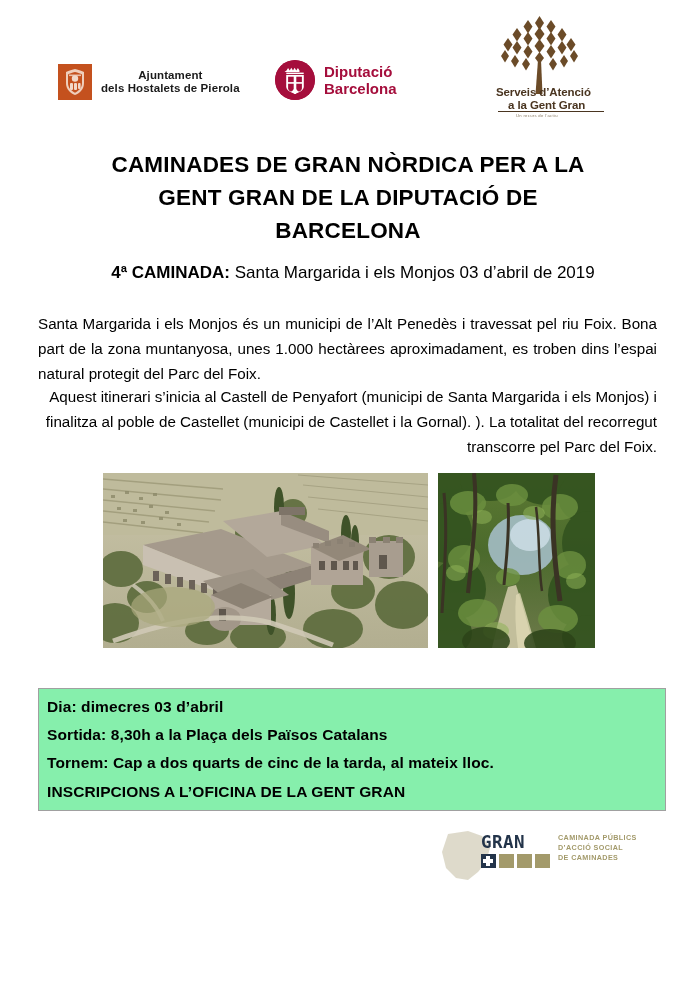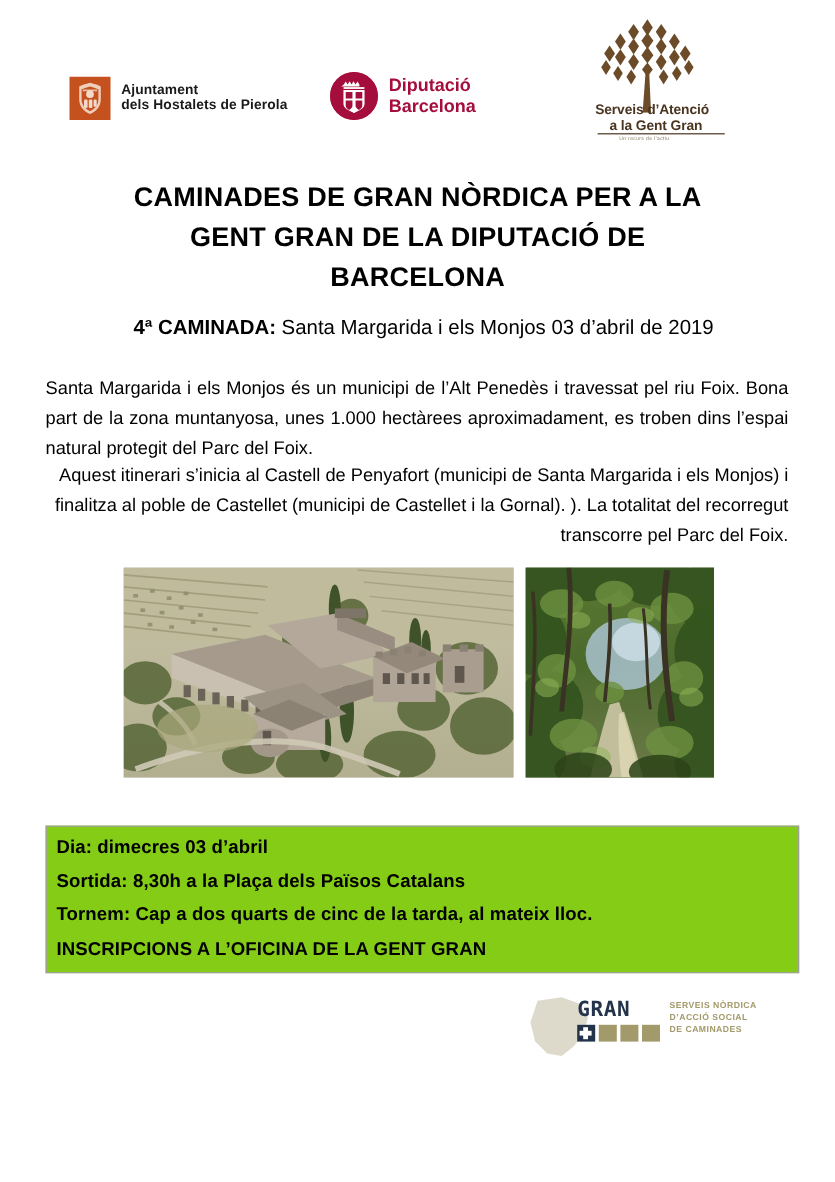--- a/index.html
+++ b/index.html
@@ -25,20 +25,21 @@
     height: 128px;
   }
 
   
   .logo-ajuntament {
     position: absolute;
     left: 58px;
     top: 64px;
     display: flex;
     align-items: center;
+    text-align: center;
   }
   .ajuntament-shield {
     width: 34px;
     height: 36px;
     background: #C4511E;
     position: relative;
     flex: none;
   }
   .ajuntament-shield svg { display: block; }
   .ajuntament-text {
@@ -175,21 +176,21 @@
 
   
   .info-box {
     position: absolute;
     left: 38px;
     top: 688px;
     width: 628px;
     height: 123px;
     border: 1px solid #a0a0a0;
     box-sizing: border-box;
-    background: #84cc16;
+    background: #86efac;
   }
   .info-line {
     position: absolute;
     left: 8px;
     font-size: 15.5px;
     font-weight: bold;
     white-space: nowrap;
     letter-spacing: 0.1px;
   }
   .info-line.l0 { top: 9px; }
@@ -562,17 +563,17 @@
     <path d="M10 6 L30 3 L44 8 L52 20 L48 34 L40 44 L30 52 L18 50 L8 40 L4 24 Z" fill="#D8D3C2" opacity="0.85"></path>
   </svg>
   <div class="sumar-word">GRAN</div>
   <div class="sumar-squares">
     <div class="sq sq-navy"></div>
     <div class="sq sq-gold"></div>
     <div class="sq sq-gold"></div>
     <div class="sq sq-gold"></div>
   </div>
   <div class="sumar-tag">
-    <div>SERVEIS NÒRDICA</div>
+    <div>CAMINADA PÚBLICS</div>
     <div>D’ACCIÓ SOCIAL</div>
     <div>DE CAMINADES</div>
   </div>
 </div>
 
 </body></html>

